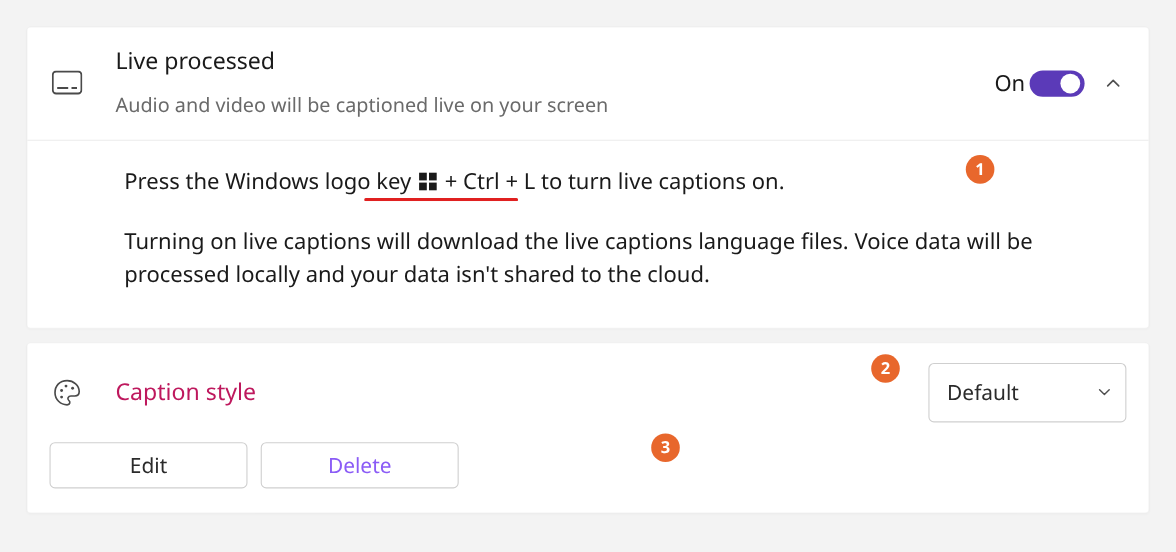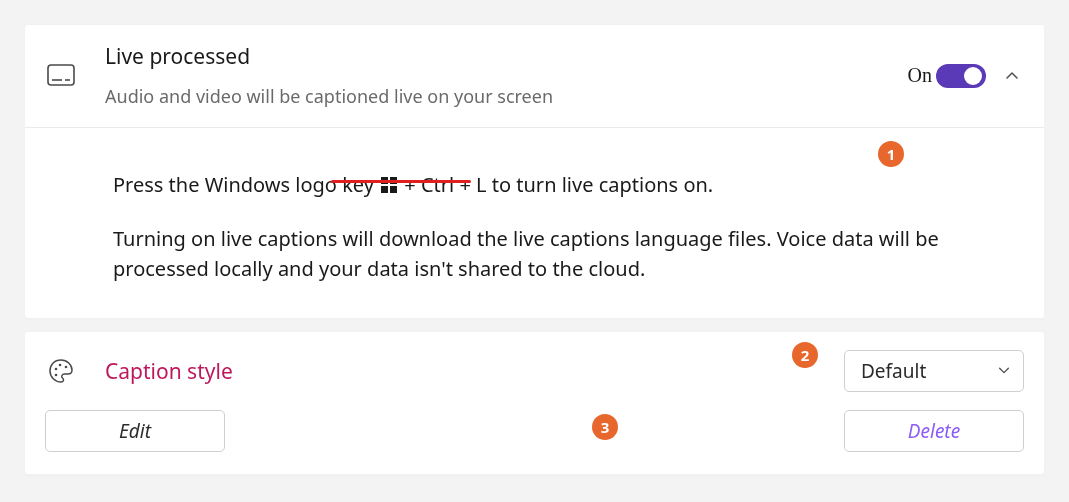--- a/index.html
+++ b/index.html
@@ -48,21 +48,20 @@
   .subtitle {
     font-size: 18px;
     color: #6a6a6a;
     line-height: 1.3;
     margin-top: 16px;
   }
   .state-col {
     display: flex;
     align-items: center;
     gap: 4px;
-    font-family: Liberation Serif, serif;
   }
   .state-label {
     font-size: 20px;
     color: #1a1a1a;
   }
   .toggle {
     width: 50px;
     height: 24px;
     border-radius: 14px;
     position: relative;
@@ -103,21 +102,20 @@
   }
   .body-text p {
     margin: 0 0 24px 0;
   }
   .body-text p:last-child {
     margin-bottom: 4px;
   }
   .shortcut-line {
     position: relative;
     display: inline-block;
-    margin-top: 20px;
   }
   .winlogo {
     display: inline-block;
     position: relative;
     width: 16px;
     height: 16px;
     margin: 0 2px;
     vertical-align: -1px;
   }
   .winlogo span {
@@ -142,43 +140,42 @@
     align-items: center;
     padding: 18px 20px 18px 20px;
   }
   .style-label {
     font-size: 21px;
     color: #be185d;
   }
   .select-box {
     margin-left: auto;
     width: 180px;
-    height: 42px;
+    height: 54px;
     border: 1px solid #cfcfcf;
     border-radius: 5px;
     display: flex;
     align-items: center;
     padding: 0 12px 0 16px;
     background: #ffffff;
     cursor: pointer;
     justify-content: space-between;
   }
   .select-text {
     font-size: 19px;
     color: #2b2b2b;
   }
   .select-chevron {
     color: #505050;
   }
   .button-row {
     display: flex;
-    justify-content: space-between;
+    justify-content: flex-start;
     gap: 12px;
     padding: 0 20px 22px 20px;
-    font-style: italic;
   }
   .btn {
     width: 180px;
     height: 42px;
     border: 1px solid #cfcfcf;
     border-radius: 5px;
     background: #ffffff;
     display: flex;
     align-items: center;
     justify-content: center;

